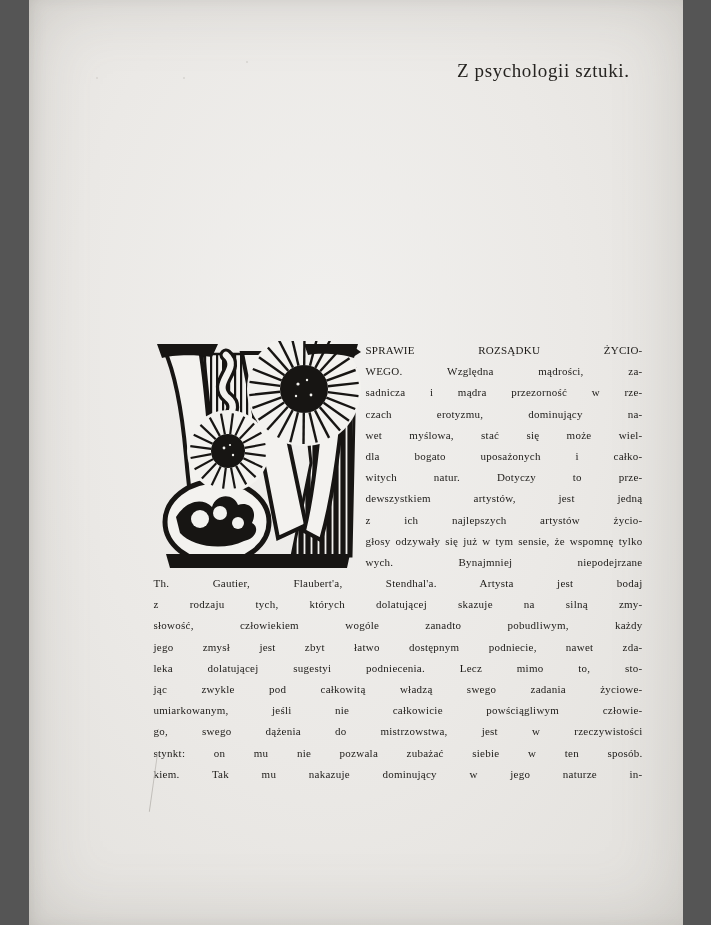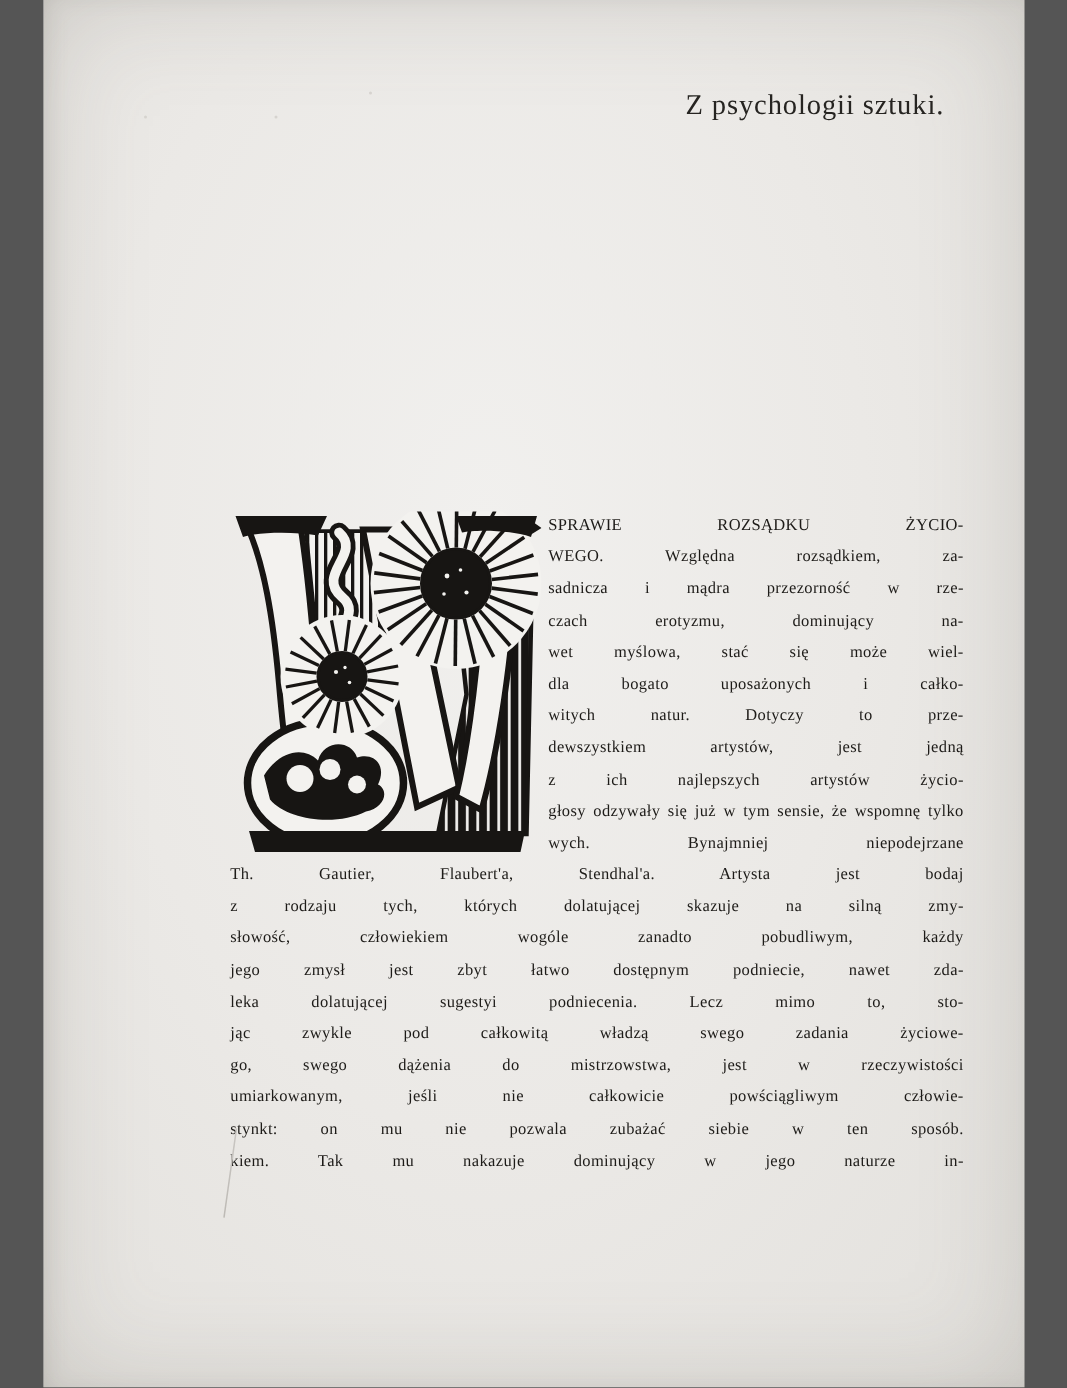--- a/index.html
+++ b/index.html
@@ -174,36 +174,36 @@
         <path d="M3,3 L64,3 L58,16 C40,13 16,14 8,17 Z" fill="#171513"></path>
         <path d="M150,3 L204,3 L200,17 C186,12 162,12 154,14 Z" fill="#171513"></path>
 
         <path d="M12,213 L196,213 L193,227 L16,227 Z" fill="#171513"></path>
 
         <polygon points="200,6 207,11 199,16" fill="#171513"></polygon>
       </svg>
     </div>
 
     <div class="tline">SPRAWIE ROZSĄDKU ŻYCIO-</div>
-    <div class="tline">WEGO. Względna rozsądkiem, za-</div>
+    <div class="tline">WEGO. Względna mądrości, za-</div>
     <div class="tline">sadnicza i mądra przezorność w rze-</div>
     <div class="tline">czach erotyzmu, dominujący na-</div>
     <div class="tline">wet myślowa, stać się może wiel-</div>
     <div class="tline">dla bogato uposażonych i całko-</div>
     <div class="tline">witych natur. Dotyczy to prze-</div>
     <div class="tline">dewszystkiem artystów, jest jedną</div>
     <div class="tline">z ich najlepszych artystów życio-</div>
     <div class="tline">głosy odzywały się już w tym sensie, że wspomnę tylko</div>
     <div class="tline">wych. Bynajmniej niepodejrzane</div>
     <div class="tline">Th. Gautier, Flaubert'a, Stendhal'a.  Artysta jest bodaj</div>
     <div class="tline">z rodzaju tych, których dolatującej skazuje na silną zmy-</div>
     <div class="tline">słowość, człowiekiem wogóle zanadto pobudliwym, każdy</div>
     <div class="tline">jego zmysł jest zbyt łatwo dostępnym podniecie, nawet zda-</div>
     <div class="tline">leka dolatującej sugestyi podniecenia.  Lecz mimo to, sto-</div>
     <div class="tline">jąc zwykle pod całkowitą władzą swego zadania życiowe-</div>
+    <div class="tline">umiarkowanym, jeśli nie całkowicie powściągliwym człowie-</div>
     <div class="tline">go, swego dążenia do mistrzowstwa, jest w rzeczywistości</div>
-    <div class="tline">umiarkowanym, jeśli nie całkowicie powściągliwym człowie-</div>
     <div class="tline">stynkt: on mu nie pozwala zubażać siebie  w ten sposób.</div>
     <div class="tline">kiem.  Tak mu nakazuje dominujący w jego naturze in-</div>
   </div>
 
   <div class="scratch"></div>
 </div>
 
 </body></html>

